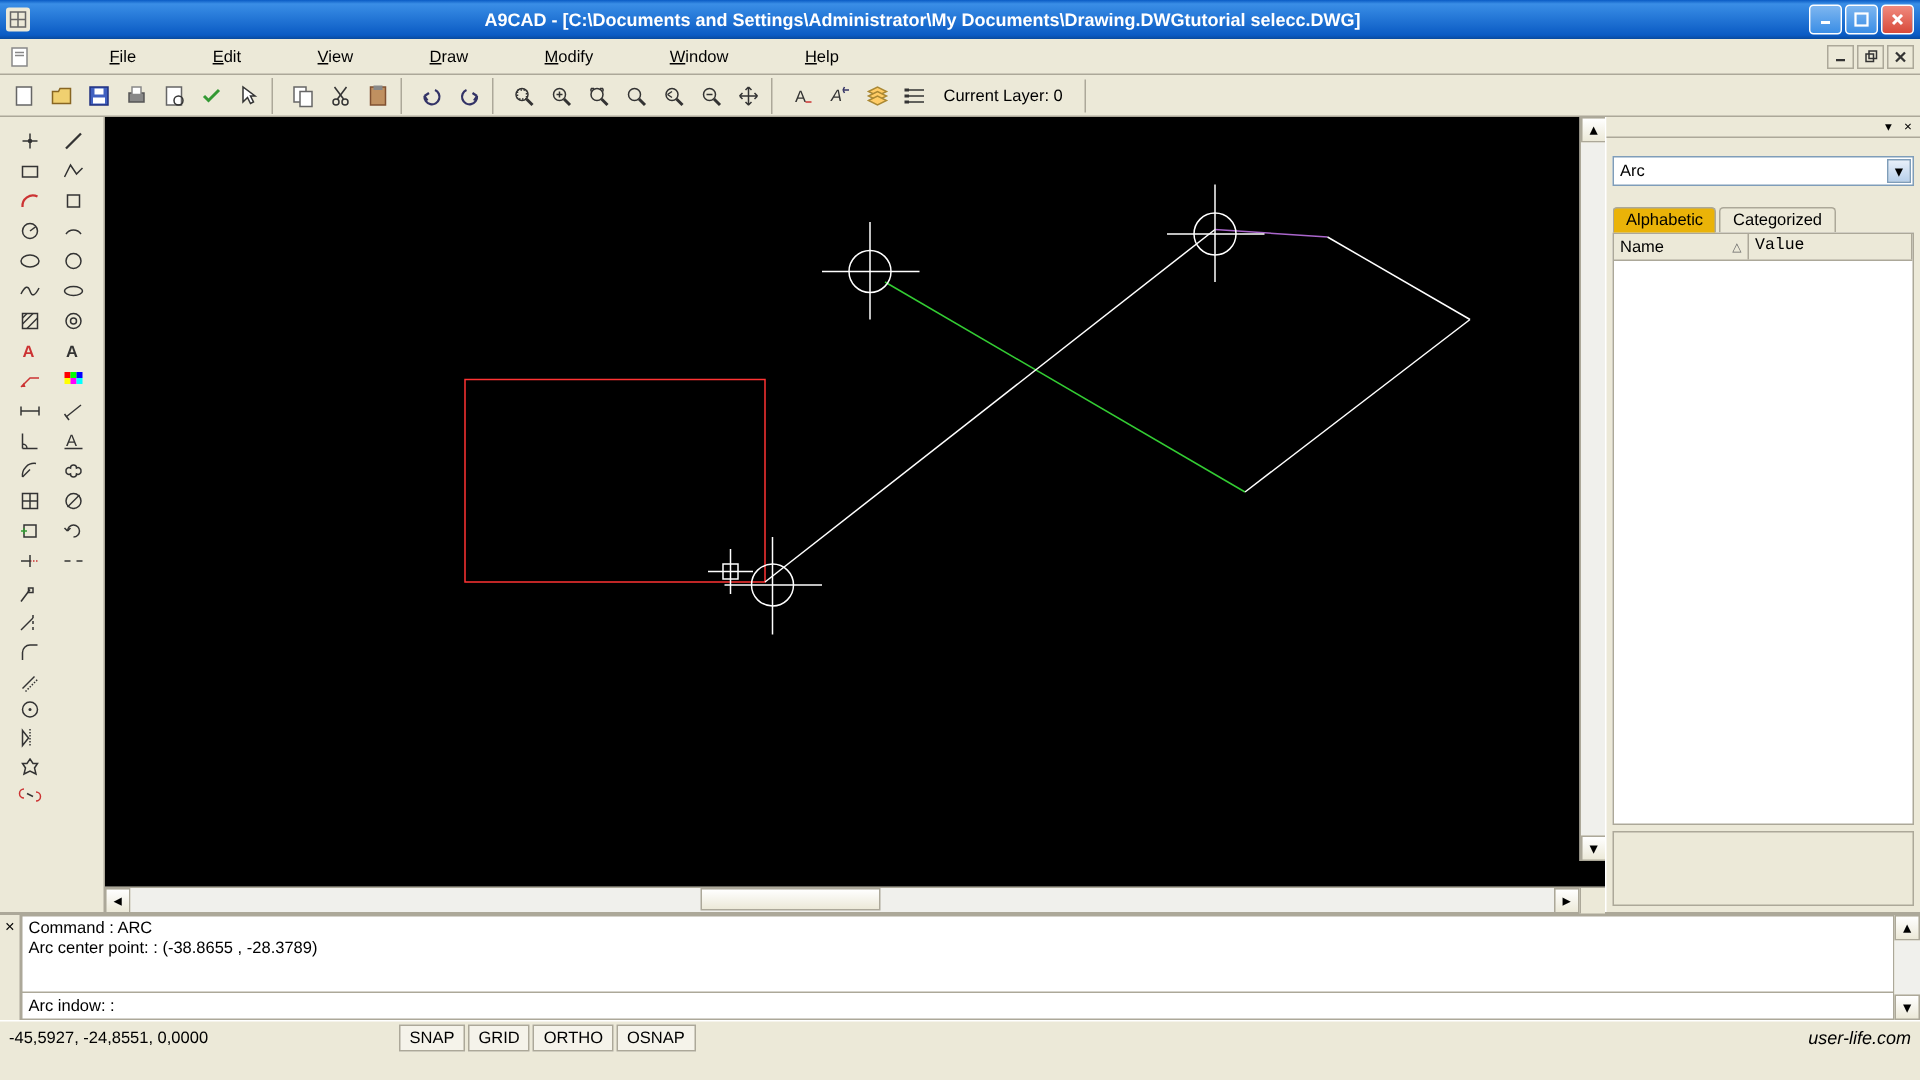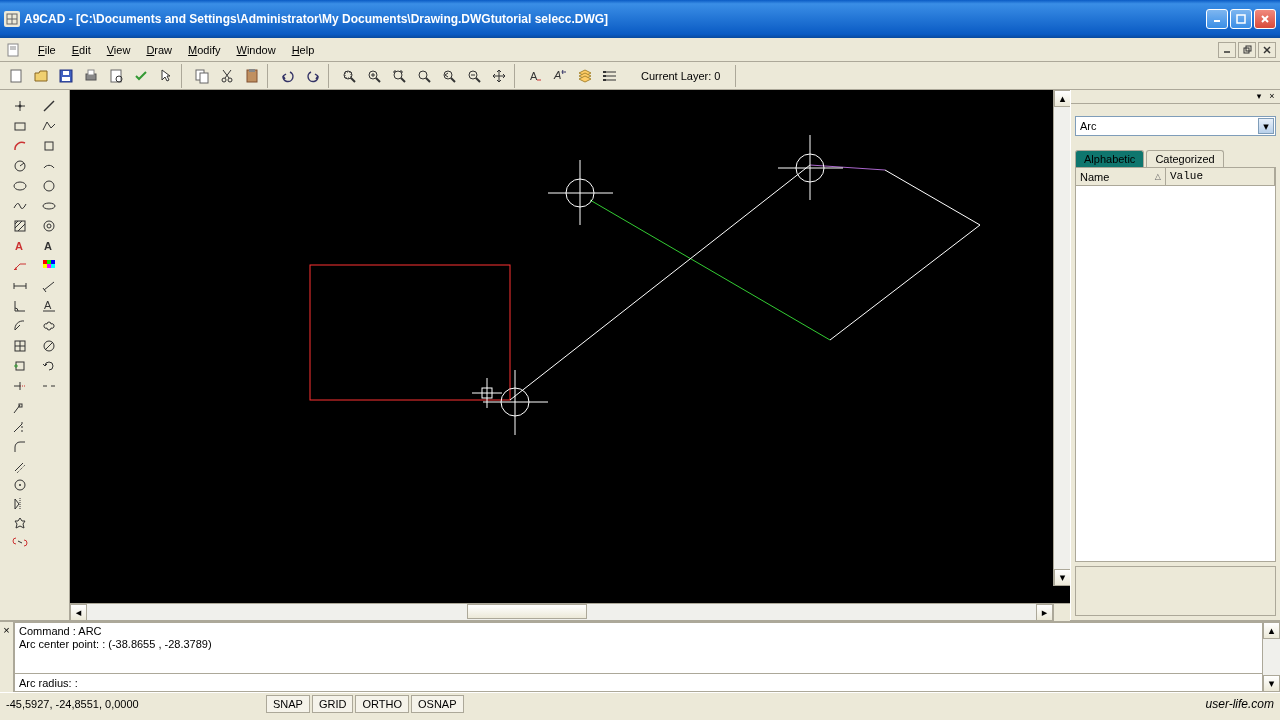--- a/index.html
+++ b/index.html
@@ -1,36 +1,36 @@
 <!DOCTYPE html>
 <html><head>
 <meta charset="utf-8">
 <style>
 * { margin: 0; padding: 0; box-sizing: border-box; font-family: Tahoma, sans-serif; font-size: 11px; }
 body { width: 1280px; height: 720px; overflow: hidden; background: #ece9d8; }
 
-.titlebar { height: 38px; background: linear-gradient(to bottom, #0a5bc4 0%, #3a8ee6 10%, #0a5bc4 90%, #084a9e 100%); display: flex; align-items: center; padding: 0 4px; color: white; }
+.titlebar { height: 26px; background: linear-gradient(to bottom, #0a5bc4 0%, #3a8ee6 10%, #0a5bc4 90%, #084a9e 100%); display: flex; align-items: center; padding: 0 4px; color: white; text-align: center; }
 .titlebar-icon { width: 16px; height: 16px; background: #ece9d8; margin-right: 4px; border-radius: 2px; display: flex; align-items: center; justify-content: center; }
 .titlebar-icon svg { width: 12px; height: 12px; }
 .titlebar-text { flex: 1; font-weight: bold; font-size: 12px; white-space: nowrap; overflow: hidden; }
 .titlebar-btns { display: flex; gap: 2px; }
 .tbtn { width: 22px; height: 20px; background: linear-gradient(to bottom, #7eb6f0, #3a8ee6); border: 1px solid #fff; border-radius: 3px; display: flex; align-items: center; justify-content: center; color: white; cursor: pointer; }
 .tbtn.close { background: linear-gradient(to bottom, #f08a7e, #d84a3a); }
 
-.menubar { height: 24px; background: #ece9d8; display: flex; align-items: center; padding: 0 4px; border-bottom: 1px solid #aca899; }
+.menubar { height: 24px; background: #ece9d8; display: flex; align-items: center; padding: 0 4px; border-bottom: 1px solid #aca899; gap: 35px; }
 .menubar-icon { width: 18px; height: 16px; margin-right: 8px; display: flex; align-items: center; justify-content: center; }
 .menu-item { padding: 2px 8px; cursor: pointer; }
 .menu-item .underline { text-decoration: underline; }
 .mdi-btns { margin-left: auto; display: flex; gap: 2px; }
 .mdibtn { width: 18px; height: 16px; background: #ece9d8; border: 1px solid #aca899; display: flex; align-items: center; justify-content: center; cursor: pointer; }
 
 .toolbar { height: 28px; background: #ece9d8; display: flex; align-items: center; padding: 0 4px; border-bottom: 1px solid #aca899; gap: 1px; }
 .tool-btn { width: 24px; height: 24px; display: flex; align-items: center; justify-content: center; cursor: pointer; border: 1px solid transparent; }
 .tool-sep { width: 6px; height: 24px; border-left: 1px solid #aca899; margin: 0 2px; }
-.layer-text { margin-left: 12px; padding: 2px 6px; }
+.layer-text { padding: 2px 6px; }
 .layer-combo-area { width: 230px; height: 22px; border-left: 1px solid #aca899; margin-left: 8px; }
 
 .main-area { display: flex; height: 530px; }
 
 .left-tools { width: 70px; background: #ece9d8; display: flex; flex-direction: column; border-right: 1px solid #aca899; padding-top: 4px; }
 .left-tools-grid { display: grid; grid-template-columns: 1fr 1fr; gap: 1px; padding: 2px 6px; }
 .ltool { width: 28px; height: 19px; display: flex; align-items: center; justify-content: center; cursor: pointer; border: 1px solid transparent; }
 .ltool.single { width: 28px; }
 .single-col { padding: 2px 6px; }
 
@@ -42,21 +42,21 @@
 .scr-track { flex: 1; background: #f0f0ec; }
 .scr-thumb { background: linear-gradient(to bottom, #fff, #ece9d8); border: 1px solid #aca899; }
 
 .right-panel { width: 210px; background: #ece9d8; border-left: 1px solid #fff; display: flex; flex-direction: column; }
 .rp-header { height: 14px; background: #ece9d8; display: flex; justify-content: flex-end; gap: 1px; padding-right: 2px; border-bottom: 1px solid #aca899; }
 .rp-hbtn { width: 12px; height: 12px; display: flex; align-items: center; justify-content: center; font-size: 9px; cursor: pointer; }
 .rp-combo { margin: 12px 4px; height: 20px; background: white; border: 1px solid #7f9db9; display: flex; align-items: center; padding: 0 4px; position: relative; }
 .rp-combo-arrow { position: absolute; right: 1px; top: 1px; width: 16px; height: 16px; background: linear-gradient(to bottom, #e8f0fa, #b8d0ea); border: 1px solid #7f9db9; display: flex; align-items: center; justify-content: center; }
 .rp-tabs { display: flex; padding: 2px 4px 0 4px; }
 .rp-tab { padding: 2px 8px; border: 1px solid #aca899; border-bottom: none; background: #ece9d8; cursor: pointer; margin-right: 2px; border-radius: 3px 3px 0 0; }
-.rp-tab.active { background: #0f766e; position: relative; z-index: 1; }
+.rp-tab.active { background: #eab308; position: relative; z-index: 1; }
 .rp-grid { margin: 0 4px; flex: 1; background: white; border: 1px solid #aca899; }
 .rp-grid-header { display: flex; height: 18px; background: #ece9d8; border-bottom: 1px solid #aca899; }
 .rp-grid-col { padding: 2px 4px; border-right: 1px solid #aca899; }
 .rp-grid-col.name { flex: 0 0 90px; display: flex; justify-content: space-between; align-items: center; }
 .rp-grid-col.val { flex: 1; font-family: Liberation Mono, monospace; }
 .rp-desc { height: 50px; margin: 4px; background: #ece9d8; border: 1px solid #aca899; }
 
 .command-area { border-top: 2px solid #aca899; display: flex; height: 72px; }
 .cmd-close { width: 14px; background: #ece9d8; display: flex; align-items: flex-start; justify-content: center; padding-top: 2px; border-right: 1px solid #aca899; }
 .cmd-content { flex: 1; display: flex; flex-direction: column; }
@@ -603,21 +603,21 @@
     <div class="rp-desc"></div>
   </div>
 </div>
 
 <div class="command-area">
   <div class="cmd-close">×</div>
   <div class="cmd-content">
     <div class="cmd-history"><span>Command : ARC</span>
 <span>Arc center point: : (-38.8655 , -28.3789)</span></div>
     <div class="cmd-input">
-        <span>Arc radius: : </span>
+        <span>Arc indow: : </span>
       </div>
   </div>
   <div class="cmd-scroll">
     <div class="scr-btn">▴</div>
     <div class="scr-track"></div>
     <div class="scr-btn">▾</div>
   </div>
 </div>
 
 <div class="statusbar">

